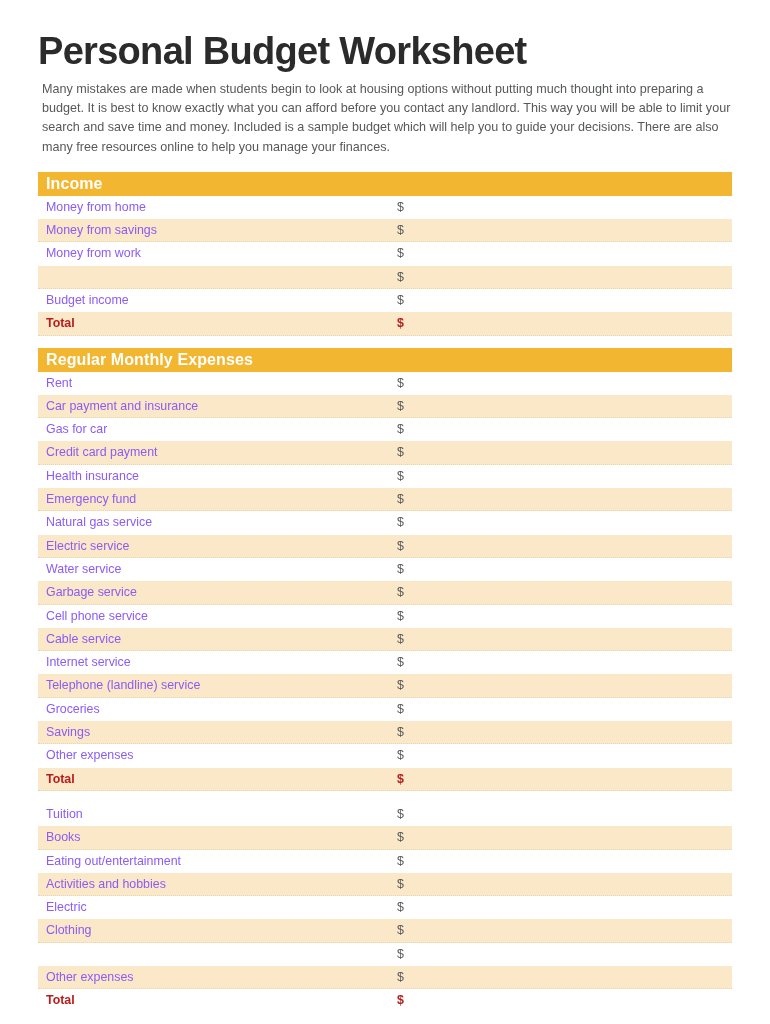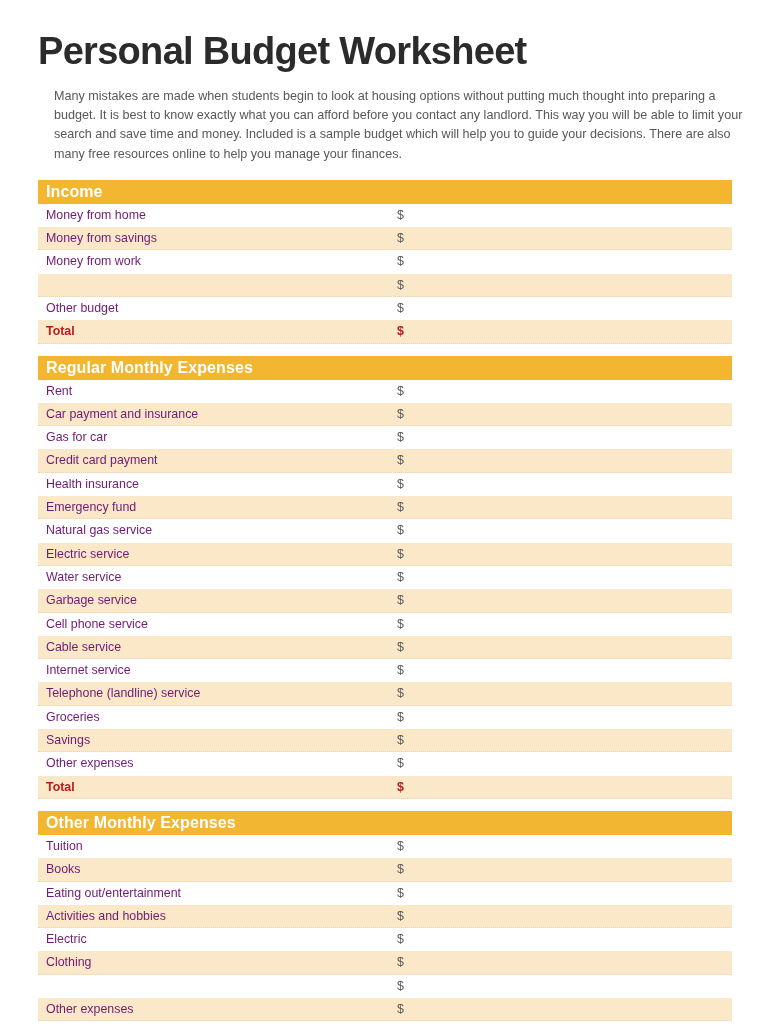--- a/index.html
+++ b/index.html
@@ -32,21 +32,21 @@
     letter-spacing: -0.7px;
     color: #2b2b2b;
     line-height: 1.02;
     margin: 0 0 9px 0;
     font-family: "Liberation Sans", sans-serif;
   }
   .doc-intro {
     font-size: 12.6px;
     line-height: 1.53;
     color: #57585a;
-    margin: 16px;
+    margin: 4px;
     width: 706px;
   }
 
   
   .sections {
     margin-top: 15px;
     padding: 0 22px;
   }
   .section {
     margin-bottom: 12px;
@@ -85,21 +85,21 @@
     right: 0;
     bottom: 0;
     height: 1px;
     border-bottom: 1px dotted #e8d4ae;
   }
   .row-label {
     position: absolute;
     left: 8px;
     top: 0;
     font-size: 12.4px;
-    color: #701a75;
+    color: #8b5cf6;
     white-space: nowrap;
   }
   .row-amount {
     position: absolute;
     left: 359px;
     top: 0;
     font-size: 12.4px;
     color: #58595b;
   }
   .row.total .row-label,
@@ -131,21 +131,21 @@
             <span class="row-amount">$</span>
           </div>
           <div class="row">
             <span class="row-label">Money from work</span>
             <span class="row-amount">$</span>
           </div>
           <div class="row striped">
             <span class="row-amount">$</span>
           </div>
           <div class="row">
-            <span class="row-label">Other budget</span>
+            <span class="row-label">Budget income</span>
             <span class="row-amount">$</span>
           </div>
           <div class="row striped total">
             <span class="row-label">Total</span>
             <span class="row-amount">$</span>
           </div>
         </div>
       </div>
       <div class="section">
         <div class="section-header">Regular Monthly Expenses</div>
@@ -218,21 +218,20 @@
             <span class="row-label">Other expenses</span>
             <span class="row-amount">$</span>
           </div>
           <div class="row striped total">
             <span class="row-label">Total</span>
             <span class="row-amount">$</span>
           </div>
         </div>
       </div>
       <div class="section">
-        <div class="section-header">Other Monthly Expenses</div>
         <div class="rows">
           <div class="row">
             <span class="row-label">Tuition</span>
             <span class="row-amount">$</span>
           </div>
           <div class="row striped">
             <span class="row-label">Books</span>
             <span class="row-amount">$</span>
           </div>
           <div class="row">

